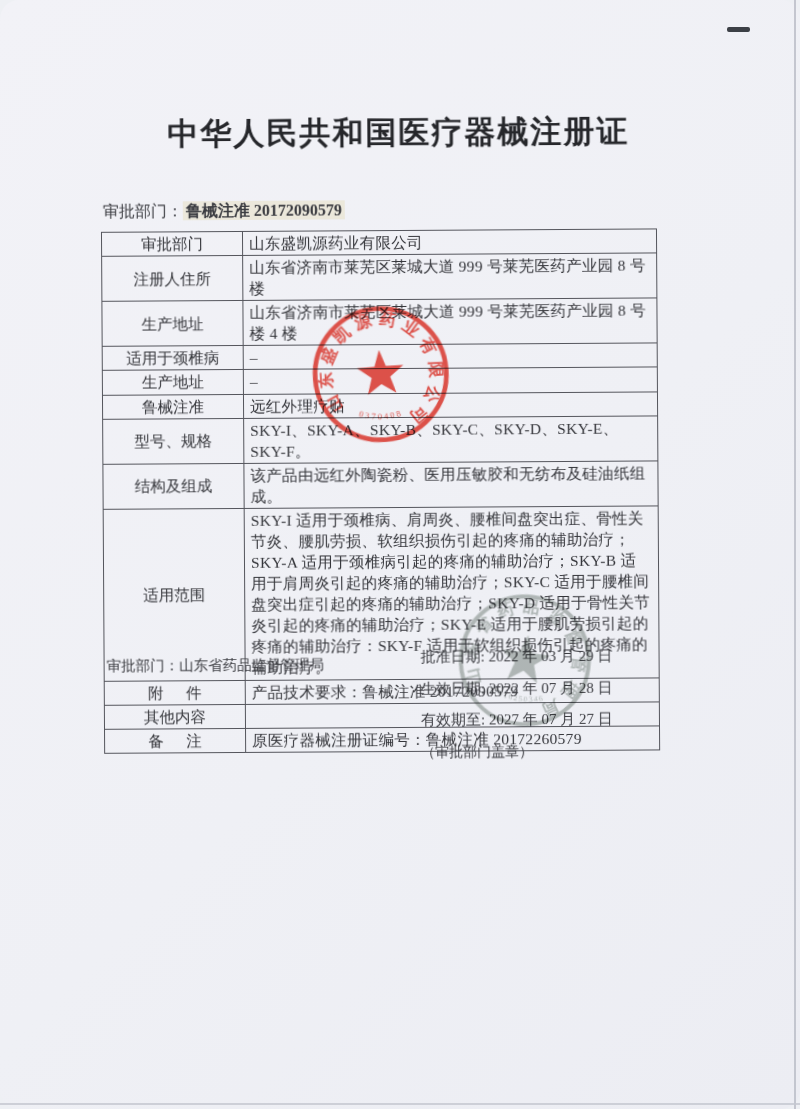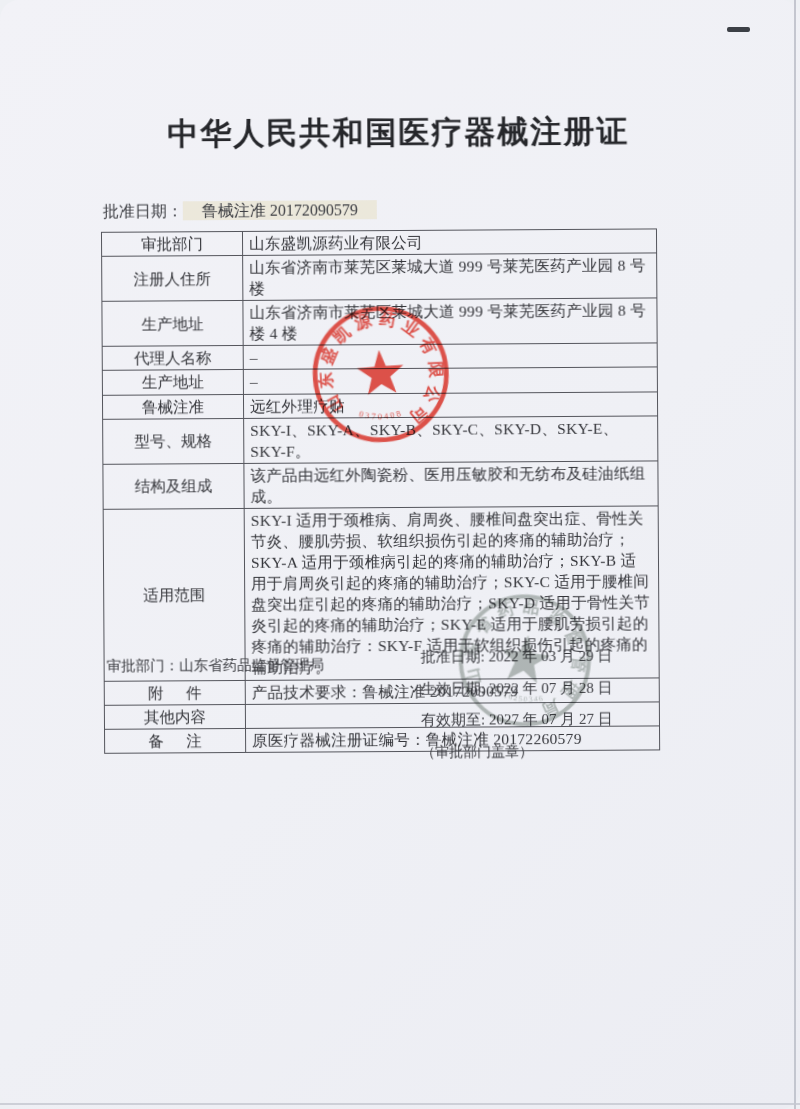--- a/index.html
+++ b/index.html
@@ -19,21 +19,21 @@
   .scan-dash{
     position:absolute;left:727px;top:27px;width:23px;height:5px;
     background:#3c4046;border-radius:2px;transform:rotate(.5deg);
   }
   .content{position:absolute;left:0;top:0;width:800px;transform:rotate(-.35deg);transform-origin:400px 400px;}
   .doc-title{
     position:absolute;left:0;top:112px;width:800px;text-align:center;
     font-size:31px;font-weight:bold;letter-spacing:2px;color:#26272b;
   }
   .cert-line{position:absolute;left:104px;top:200px;font-size:16px;color:#3a3b40;}
-  .cert-line .hl{background:rgba(222,210,150,.28);padding:1px 19px;}
+  .cert-line .hl{background:rgba(222,210,150,.28);padding:1px 3px;font-weight:bold;}
   table.cert{
     position:absolute;left:102px;top:230px;width:556px;
     border-collapse:collapse;table-layout:fixed;
     font-size:15.5px;color:#34353a;
   }
   table.cert td{border:1px solid #54555c;padding:1px 6px;vertical-align:middle;line-height:1.36;}
   td.lbl{width:128px;text-align:center;padding:1px 2px;}
   td.val{letter-spacing:.3px;}
   td.sp{letter-spacing:.6em;text-indent:.6em;}
   tr.empty-row td{height:15px;}
@@ -50,39 +50,39 @@
 <body>
 
 <div class="paper">
   <div class="scan-dash"></div>
 
   <div class="content">
 
     <div class="doc-title">中华人民共和国医疗器械注册证</div>
 
     <div class="cert-line">
-      <span>批准日期：</span><span class="hl">鲁械注准 20172090579</span>
+      <span>审批部门：</span><span class="hl">鲁械注准 20172090579</span>
     </div>
 
     <table class="cert">
       <tbody>
         <tr>
           <td class="lbl">审批部门</td>
           <td class="val">山东盛凯源药业有限公司</td>
         </tr>
         <tr>
           <td class="lbl">注册人住所</td>
           <td class="val">山东省济南市莱芜区莱城大道 999 号莱芜医药产业园 8 号楼</td>
         </tr>
         <tr>
           <td class="lbl">生产地址</td>
           <td class="val">山东省济南市莱芜区莱城大道 999 号莱芜医药产业园 8 号楼 4 楼</td>
         </tr>
         <tr>
-          <td class="lbl">代理人名称</td>
+          <td class="lbl">适用于颈椎病</td>
           <td class="val">–</td>
         </tr>
         <tr>
           <td class="lbl">生产地址</td>
           <td class="val">–</td>
         </tr>
         <tr>
           <td class="lbl">鲁械注准</td>
           <td class="val">远红外理疗贴</td>
         </tr>

